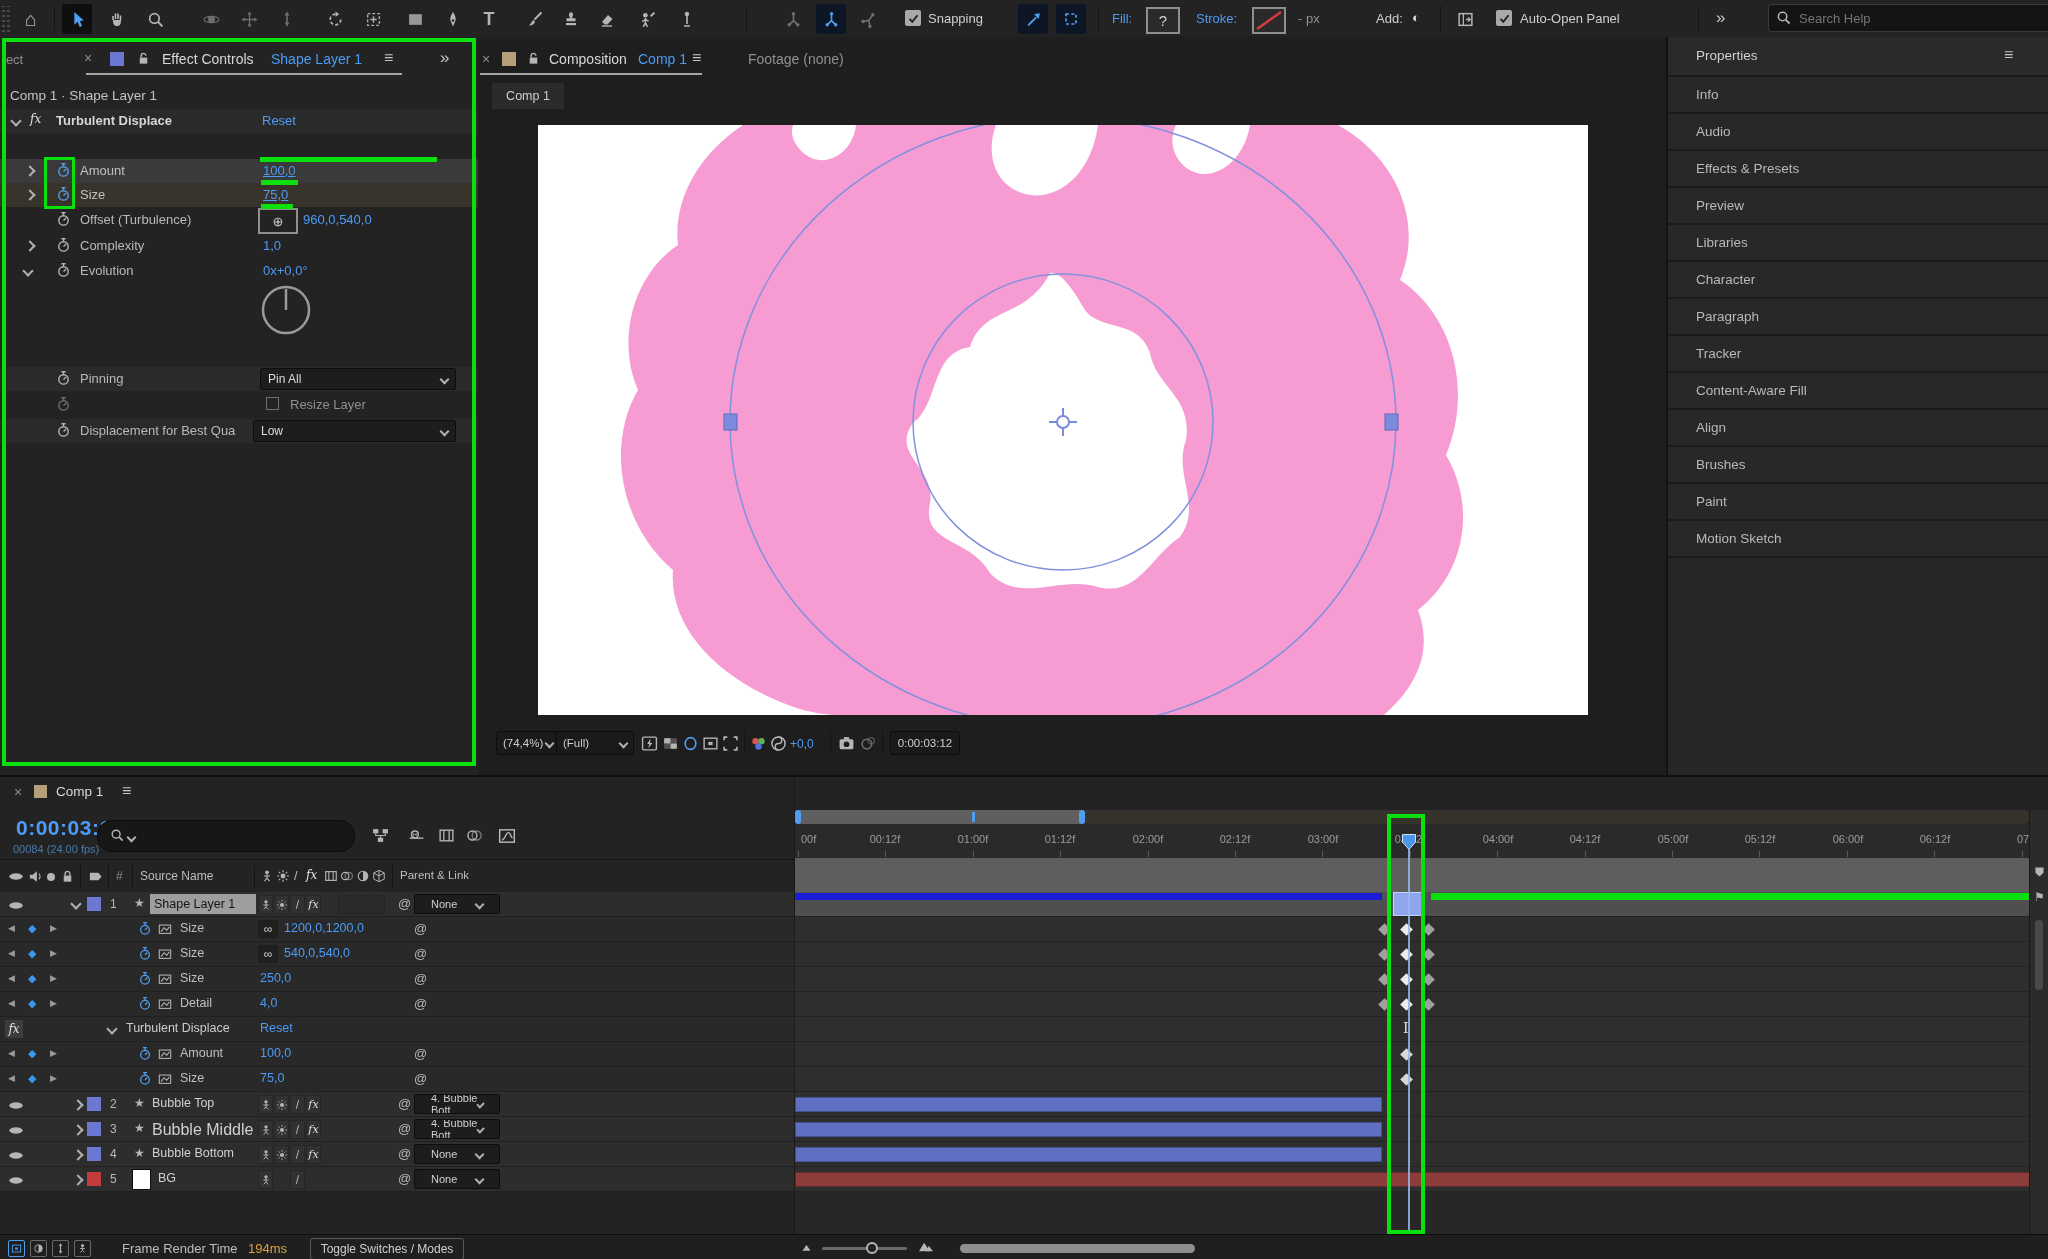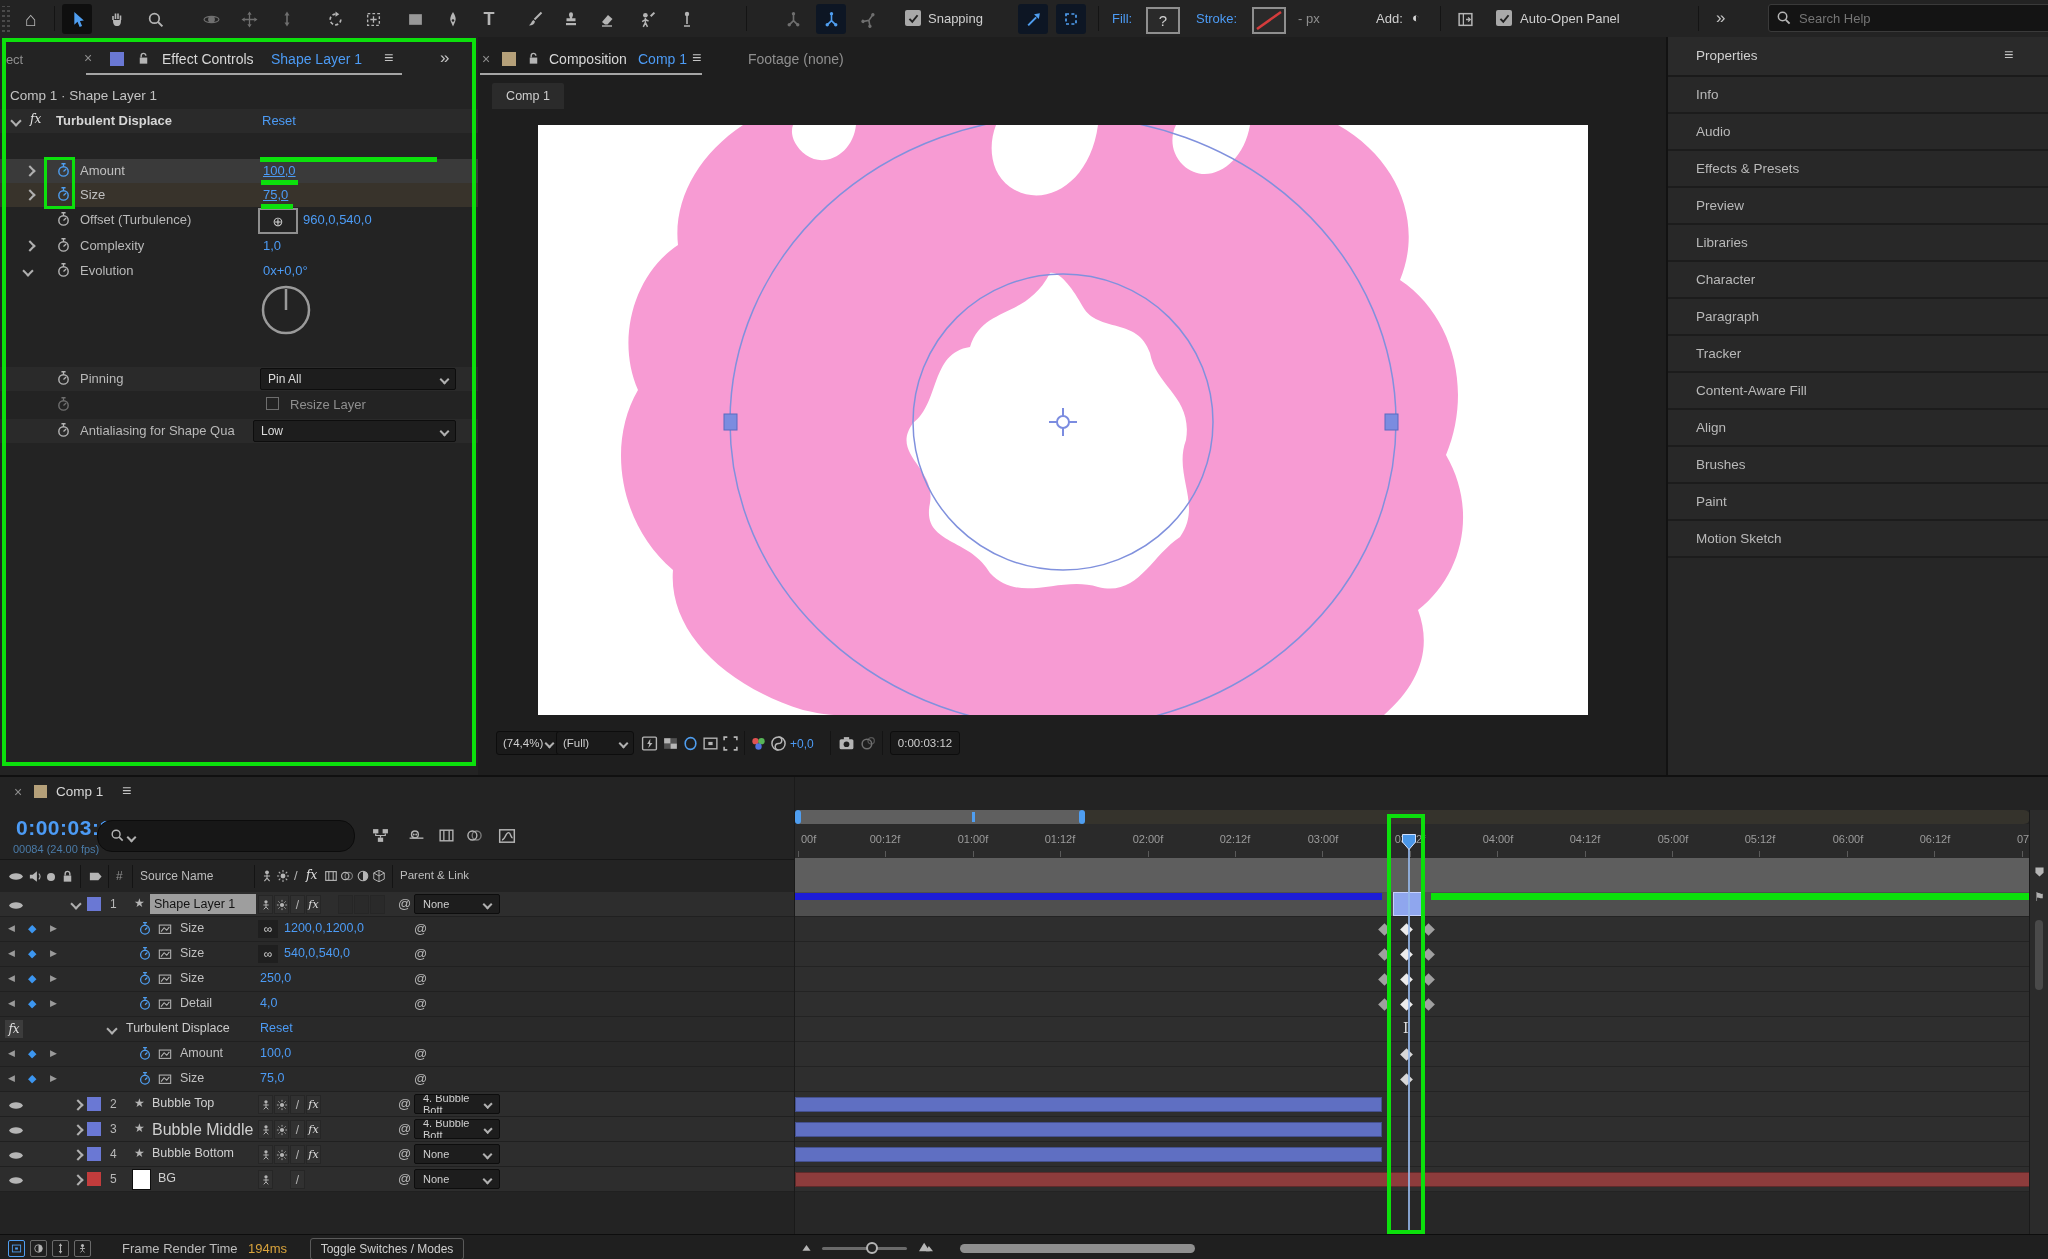--- a/index.html
+++ b/index.html
@@ -49,21 +49,21 @@
          box-sizing:border-box;color:#b9b9b9;font-size:13.5px;background:#282828;}
   
   .tl{left:0;top:775px;width:2048px;height:484px;background:#232323;border-top:2px solid #101010;}
   .rp{left:794px;top:0;width:1235px;height:457px;overflow:hidden;border-left:1px solid #1a1a1a;}
   .gutter{left:2029px;top:33px;width:19px;height:424px;background:#2b2b2b;border-left:1px solid #1a1a1a;}
   .trow{left:0;width:1235px;height:25px;box-sizing:border-box;border-bottom:1px solid #232323;background:#2e2e2e;}
   .lrow{left:0;width:794px;height:25px;box-sizing:border-box;border-bottom:1px solid #202020;background:#2d2d2d;}
   .kf{width:9px;height:9px;transform:rotate(45deg);}
   .cell{background:#313131;border:1px solid #262626;box-sizing:border-box;width:15px;height:19px;display:flex;align-items:center;justify-content:center;}
   .pdd{background:#1d1d1d;border:1px solid #0d0d0d;border-radius:2px;color:#cfcfcf;font-size:11px;
-       display:flex;align-items:center;justify-content:space-between;padding:0 8px;box-sizing:border-box;overflow:hidden;}
+       display:flex;align-items:center;justify-content:space-between;padding:0 16px;box-sizing:border-box;overflow:hidden;}
   .fxbadge{font-family:"DejaVu Serif",serif;font-style:italic;font-size:12px;color:#e2e2e2;}
   .footer{left:0;top:457px;width:2048px;height:27px;background:#1f1f1f;border-top:1px solid #0d0d0d;}
   .fico{top:5px;width:17px;height:17px;display:flex;align-items:center;justify-content:center;border:1px solid #6a6a6a;border-radius:2px;box-sizing:border-box;}
   .rlabel{top:9px;transform:translateX(-50%);font-size:11px;color:#9c9c9c;white-space:nowrap;}
 </style>
 </head>
 <body>
 
 <svg width="0" height="0" style="position:absolute">
   <defs>
@@ -499,21 +499,21 @@
       <svg class="p ic dimmed" style="left:56px;top:3px" width="15" height="16">
           <use href="#i-watch"></use>
         </svg>
       <div class="p" style="left:266px;top:4px;width:13px;height:13px;border:1.5px solid #6e6e6e;box-sizing:border-box"></div>
       <span class="p txt dim" style="left:290px;top:4px">Resize Layer</span>
     </div>
     <div class="p ecrow" style="top:382px;background:#2a2a2a">
       <svg class="p ic" style="left:56px;top:3px" width="15" height="16">
           <use href="#i-watch"></use>
         </svg>
-      <span class="p txt" style="left:80px;top:4px;color:#b9b9b9">Antialiasing for Shape Qua</span>
+      <span class="p txt" style="left:80px;top:4px;color:#b9b9b9">Displacement for Best Qua</span>
       <div class="p dd" style="left:253px;top:1px;width:203px;height:22px">
           <span>Low</span>
           <span class="chev sm"></span>
         </div>
     </div>
 
     <div class="p greenbox" style="left:2px;top:1px;width:474px;height:728px"></div>
     <div class="p green" style="left:260px;top:120px;width:177px;height:5px"></div>
     <div class="p greenbox" style="left:44px;top:120px;width:31px;height:52px;border-width:3px"></div>
     <div class="p green" style="left:261px;top:143px;width:37px;height:5px"></div>

